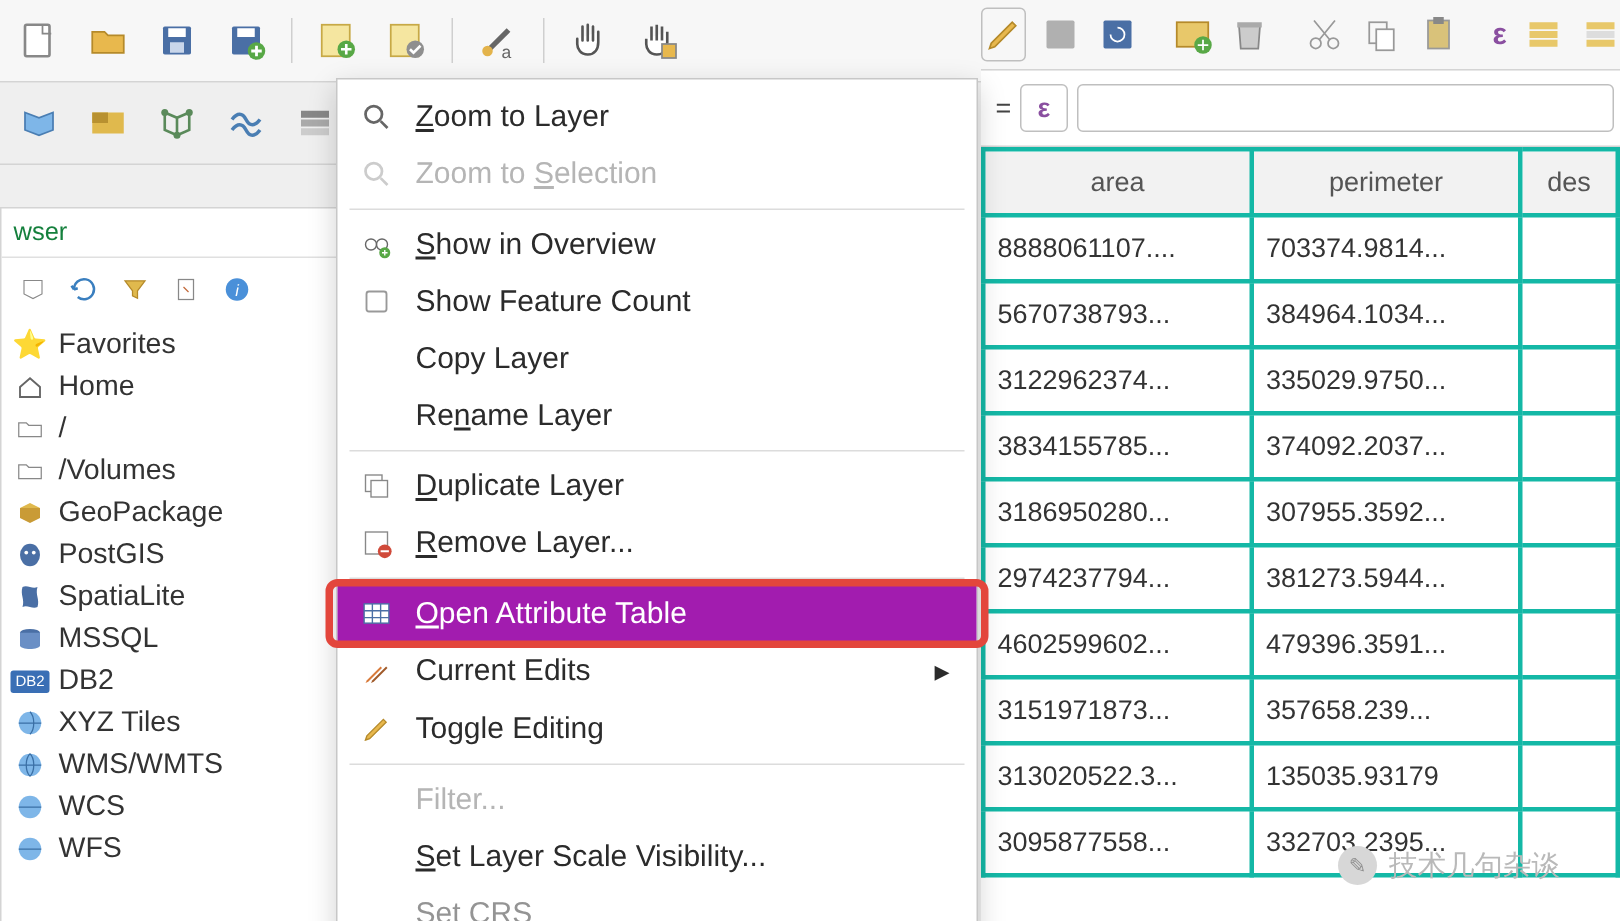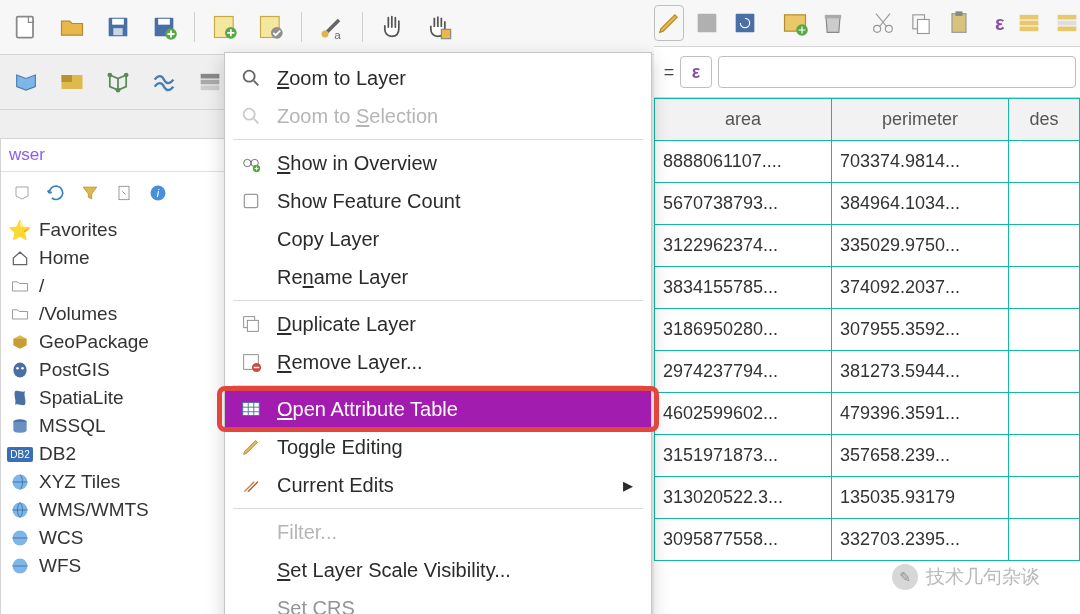--- a/index.html
+++ b/index.html
@@ -43,21 +43,21 @@
   .browser-panel {
     width: 240px;
     background:#fff;
     border:1px solid #d4d4d4;
     position:absolute;
     top:138px; left:0;
     height:480px;
     overflow:hidden;
   }
   .panel-title {
-    padding:6px 8px; color:#8b5cf6; font-size:17px;
+    padding:6px 8px; color:#15803d; font-size:17px;
     border-bottom:1px solid #e0e0e0;
   }
   .browser-toolbar {
     display:flex; gap:8px; padding:8px; align-items:center;
   }
   .browser-toolbar .mini { width:26px; height:26px; display:flex;align-items:center;justify-content:center;}
   .tree { padding:2px 4px 8px 4px; }
   .tree-item { display:flex; align-items:center; gap:8px; padding:3px 4px; font-size:19px; }
   .tree-item .ico { width:22px; height:22px; display:flex;align-items:center;justify-content:center;}
 
@@ -105,21 +105,21 @@
   .filter-row .eps {
     width:30px; height:30px; border:1px solid #bfbfbf; border-radius:4px;
     display:flex;align-items:center;justify-content:center; color:#8a4fa0; font-weight:bold;
   }
   .filter-row input {
     flex:1; height:30px; border:1px solid #bfbfbf; border-radius:4px;
     margin-left:6px; padding:0 8px; font-size:16px;
   }
   .tbl { width:100%; border-collapse:collapse; }
   .tbl th, .tbl td {
-    border:1px solid #14b8a6; padding:10px 8px; text-align:center;
+    border:3px solid #14b8a6; padding:10px 8px; text-align:center;
     font-size:18px; white-space:nowrap; overflow:hidden;
   }
   .tbl th { background:#f2f2f2; font-weight:normal; color:#555; }
   .tbl td { text-align:left; }
   .col-area { width:160px; }
   .col-per { width:160px; }
 
   .watermark {
     position:absolute; right:40px; bottom:24px;
     color:#b9b9b9; font-size:19px; display:flex; align-items:center; gap:8px;
@@ -448,34 +448,34 @@
           <rect x="3" y="5" width="18" height="14" fill="#fff" stroke="#4a6fa5"></rect>
           <path d="M3 10h18M3 15h18M9 5v14M15 5v14" stroke="#4a6fa5"></path>
         </svg>
       </span>
     <span><span class="mn-underline">O</span>pen Attribute Table</span>
     <div class="highlight-box"></div>
   </div>
   <div class="menu-item">
       <span class="mico">
         <svg width="22" height="22" viewBox="0 0 24 24">
-          <path d="M4 20l3-1 12-12-2-2L5 17z" fill="#e8b84d" stroke="#b58a2a"></path>
-        </svg>
-      </span>
-      <span>Toggle Editing</span>
-    </div>
-  <div class="menu-item">
-      <span class="mico">
-        <svg width="22" height="22" viewBox="0 0 24 24">
           <path d="M4 20l2-1 10-10-1-1L5 18z" fill="#d87a3a"></path>
           <path d="M8 20l2-1 10-10-1-1L9 18z" fill="#a05a2a"></path>
         </svg>
       </span>
       <span>Current Edits</span>
       <span class="submenu-arrow">▸</span>
+    </div>
+  <div class="menu-item">
+      <span class="mico">
+        <svg width="22" height="22" viewBox="0 0 24 24">
+          <path d="M4 20l3-1 12-12-2-2L5 17z" fill="#e8b84d" stroke="#b58a2a"></path>
+        </svg>
+      </span>
+      <span>Toggle Editing</span>
     </div>
   <div class="menu-sep"></div>
   <div class="menu-item disabled">
       <span class="mico"></span>
       <span>Filter...</span>
     </div>
   <div class="menu-item">
       <span class="mico"></span>
       <span><span class="mn-underline">S</span>et Layer Scale Visibility...</span>
     </div>

